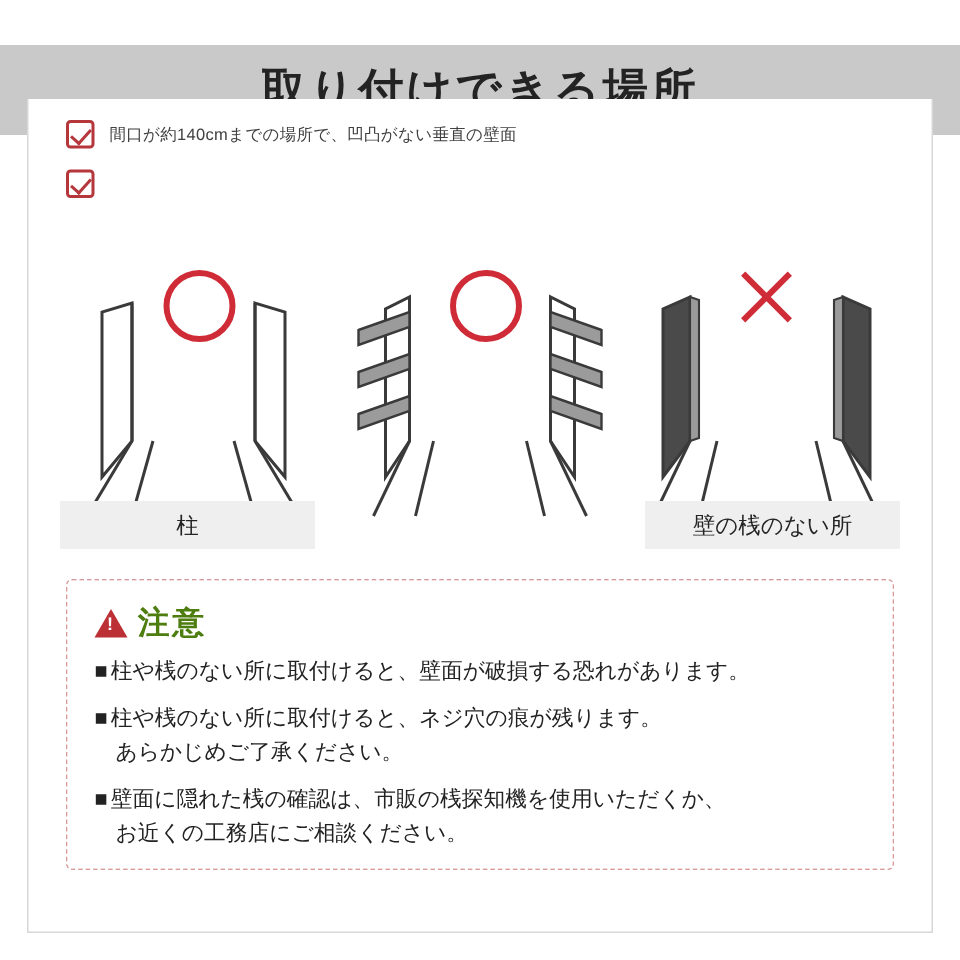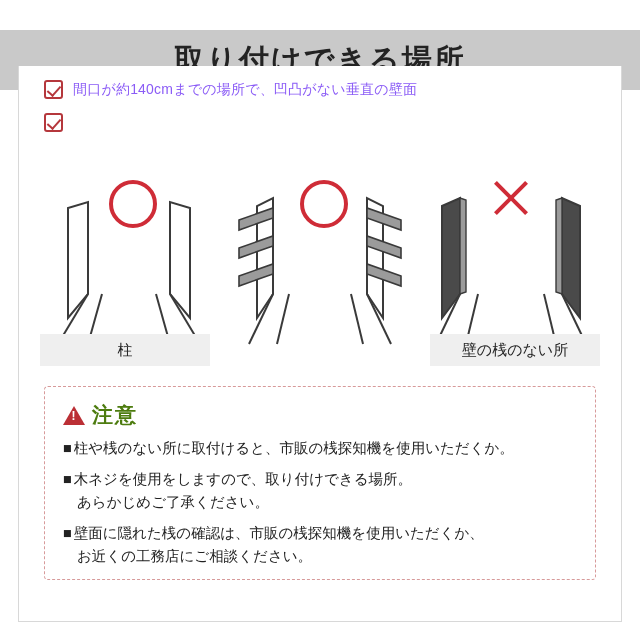--- a/index.html
+++ b/index.html
@@ -79,22 +79,22 @@
     position: absolute;
     left: 4px;
     top: 1px;
     width: 6px;
     height: 11px;
     border: solid #b5373c;
     border-width: 0 2.5px 2.5px 0;
     transform: rotate(42deg);
   }
   .check-text {
-    font-size: 14px;
-    color: #8b5cf6;
+    font-size: 11px;
+    color: #404040;
     letter-spacing: 0.2px;
     white-space: nowrap;
   }
   
   .illus-area {
     position: absolute;
     left: 40px;
     top: 168px;
     width: 560px;
     height: 200px;
@@ -310,24 +310,24 @@
     <div class="caption">壁の桟のない所</div>
   </div>
 
   <div class="caution">
     <div class="caution-head">
       <span class="warn-icon"></span>
       <span class="caution-title">注意</span>
     </div>
     <ul class="caution-list">
       <li class="caution-item">
-        <span class="sq">■</span><span>柱や桟のない所に取付けると、市販の桟探知機を使用いただくか。</span>
+        <span class="sq">■</span><span>柱や桟のない所に取付けると、壁面が破損する恐れがあります。</span>
       </li>
       <li class="caution-item">
-        <span class="sq">■</span><span>木ネジを使用をしますので、取り付けできる場所。</span>
+        <span class="sq">■</span><span>柱や桟のない所に取付けると、ネジ穴の痕が残ります。</span>
         <span class="cont">あらかじめご了承ください。</span>
       </li>
       <li class="caution-item">
         <span class="sq">■</span><span>壁面に隠れた桟の確認は、市販の桟探知機を使用いただくか、</span>
         <span class="cont">お近くの工務店にご相談ください。</span>
       </li>
     </ul>
   </div>
 
 </div>

